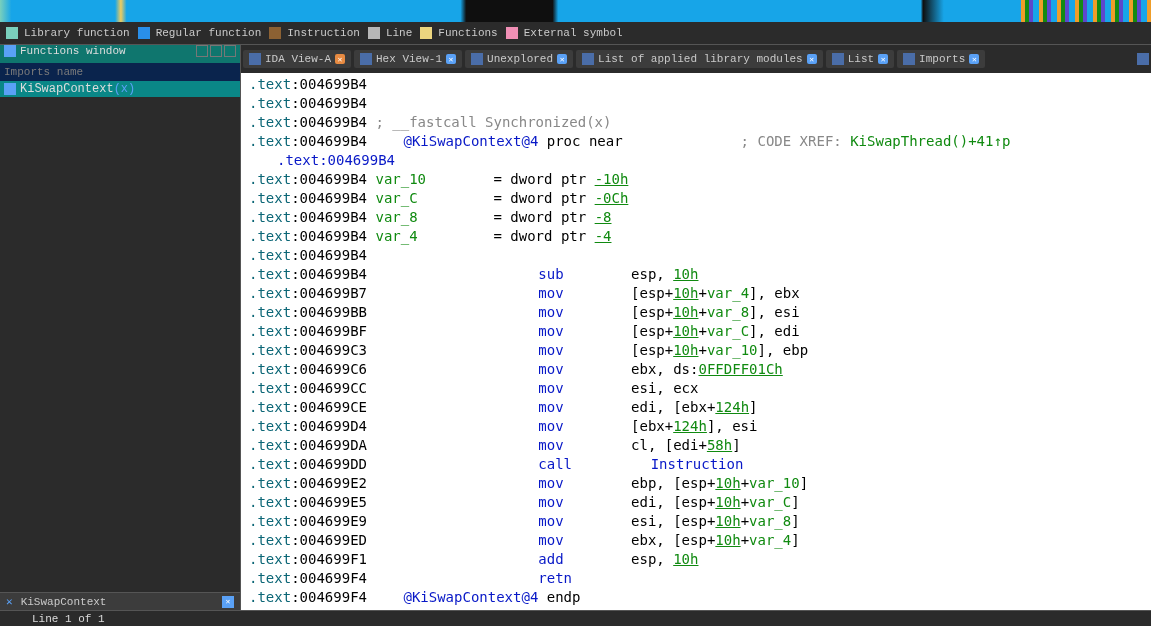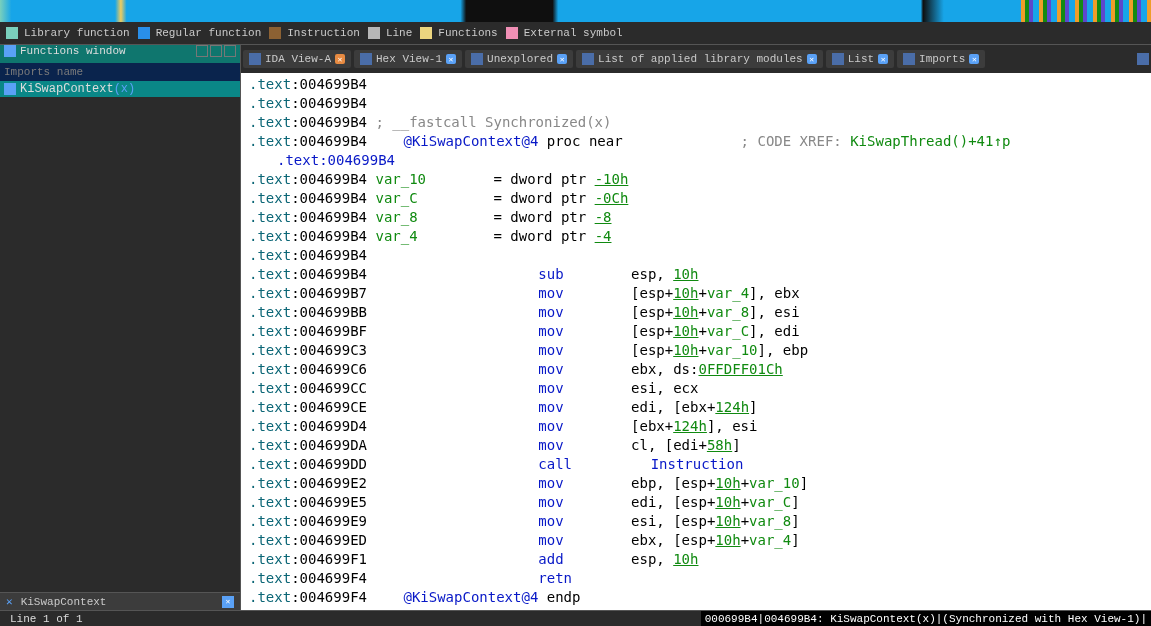--- a/index.html
+++ b/index.html
@@ -28,21 +28,21 @@
 .tab .cx { width:10px; height:10px; background:#5aa1f6; color:#fff; font-size:8px; display:flex; align-items:center; justify-content:center; border-radius:2px; cursor:pointer; }
 .tab .cx.red { background:#e88b42; }
 .tab-ico { width:12px; height:12px; background:#4a6da8; }
 .disasm { flex:1; background:#ffffff; color:#000; font-family:"Consolas",monospace; font-size:14px; line-height:19px; padding:2px 8px; overflow:hidden; white-space:pre; }
 .c-navy { color:#0818c7;margin-left:28px; }
 .c-gray { color:#888; }
 .c-green { color:#108a10; }
 .c-teal { color:#0b6676; }
 .c-num { color:#108a10;text-decoration:underline; }
 .status { position:absolute; left:0; right:0; bottom:0; height:16px; background:#2b2b2b; border-top:1px solid #555; display:flex; align-items:center; font-size:11px; }
-.status .l { padding:0 10px; color:#ddd; }
+.status .l { padding:0 16px; color:#ddd;margin-left:16px; }
 .status .r { margin-left:auto; background:#000; color:#fff; height:100%; display:flex; align-items:center; padding:0 4px; }
 .leg-lib{background:#7ad0bc;} .leg-reg{background:#298fe9;} .leg-ins{background:#8c6133;} .leg-dat{background:#b7b7b7;} .leg-une{background:#ecd57f;} .leg-ext{background:#f08fb5;}
 </style>
 </head>
 <body>
 
 <div class="navbar-strip"></div>
 
 <div class="legend">
   <span class="leg-item">
@@ -158,14 +158,13 @@
 <span class="c-teal">.text</span>:004699ED                 <span class="c-navy">mov    </span>    ebx, [esp+<span class="c-num">10h</span>+<span class="c-green">var_4</span>]
 <span class="c-teal">.text</span>:004699F1                 <span class="c-navy">add    </span>    esp, <span class="c-num">10h</span>
 <span class="c-teal">.text</span>:004699F4                 <span class="c-navy">retn   </span>
 <span class="c-teal">.text</span>:004699F4 <span class="c-navy">@KiSwapContext@4</span> endp
 </div>
   </div>
 </div>
 
 <div class="status">
   <span class="l">Line 1 of 1</span>
-  <span class="r">000699B4|004699B4: KiSwapContext(x)|(Synchronized with Hex View-1)|</span>
 </div>
 
 </body></html>

